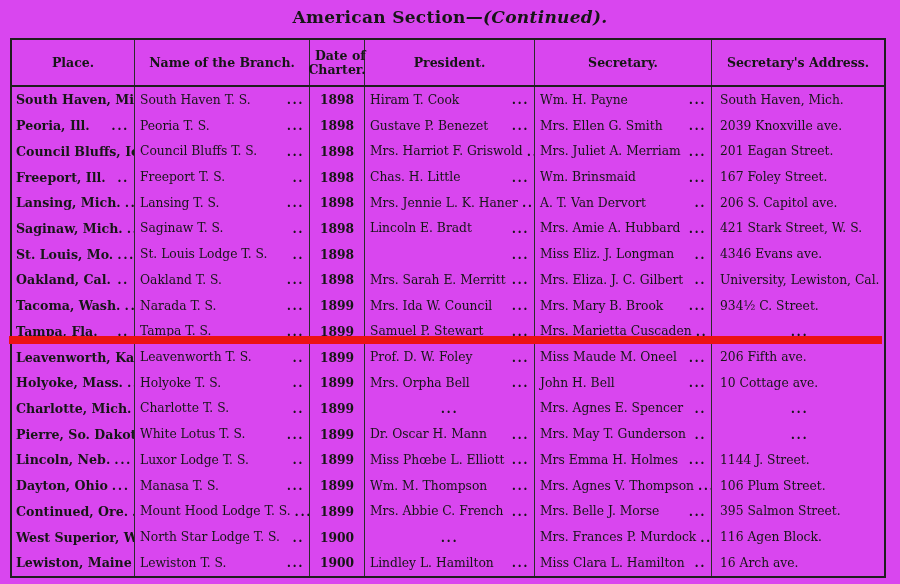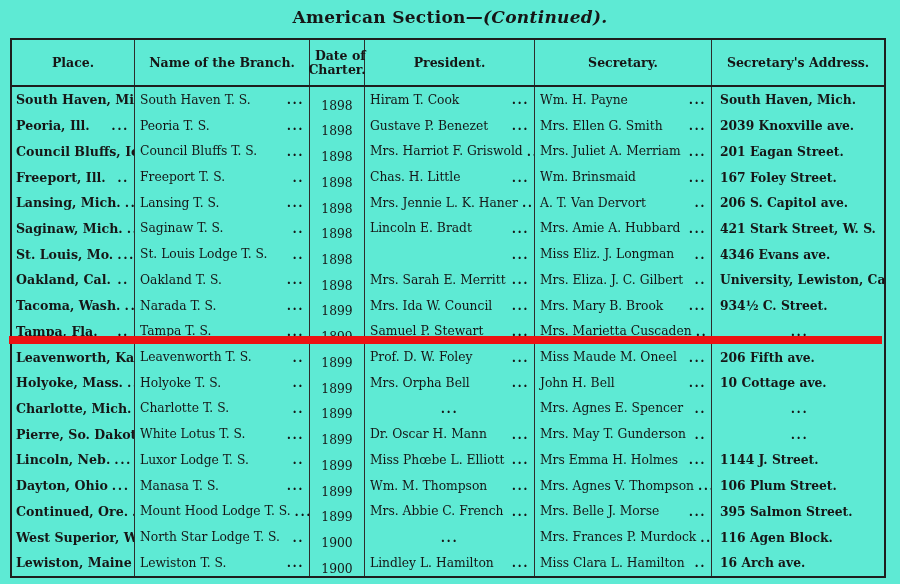--- a/index.html
+++ b/index.html
@@ -1,18 +1,18 @@
 <!DOCTYPE html>
 <html><head>
 <meta charset="utf-8">
 <style>
   html,body{margin:0;padding:0;}
   .page{
     position:relative; width:900px; height:584px;
-    background:#5eead4; overflow:hidden;
+    background:#d946ef; overflow:hidden;
     font-family:"DejaVu Serif","Liberation Serif",serif;
     color:#161616;
   }
   .title{
     position:absolute; top:7px; left:0; width:100%;
     text-align:center; font-size:17px; letter-spacing:.3px;
   }
   .title-main{font-weight:bold;}
   .title-suffix{font-style:italic; font-weight:bold;}
   .doc-table{
@@ -34,23 +34,23 @@
   .trow{
     display:grid; grid-template-columns:123px 175px 55px 170px 177px 1fr;
     height:25.73px;
   }
   .td{
     border-right:1px solid #2c2c2c; box-sizing:border-box;
     display:flex; align-items:center;
     font-size:12.3px; padding:0 5px;
     white-space:nowrap; overflow:hidden;
   }
-  .td:last-child{border-right:none;font-weight:bold;}
+  .td:last-child{border-right:none;}
   .c-place{font-weight:bold; padding-left:4px; font-size:12.6px;}
-  .c-year{justify-content:center; font-weight:normal; padding:0;align-items:flex-end;}
+  .c-year{justify-content:center; font-weight:bold; padding:0;}
   .c-addr{padding-left:8px;}
   .dots{margin-left:auto; padding-left:4px; letter-spacing:1.5px; font-weight:bold;}
   .center-dots{justify-content:center; letter-spacing:1.5px; font-weight:bold;}
   .red-line{
     position:absolute; left:9px; top:336px; width:873px; height:8px;
     z-index:5;
   }
 </style>
 </head>
 <body>

